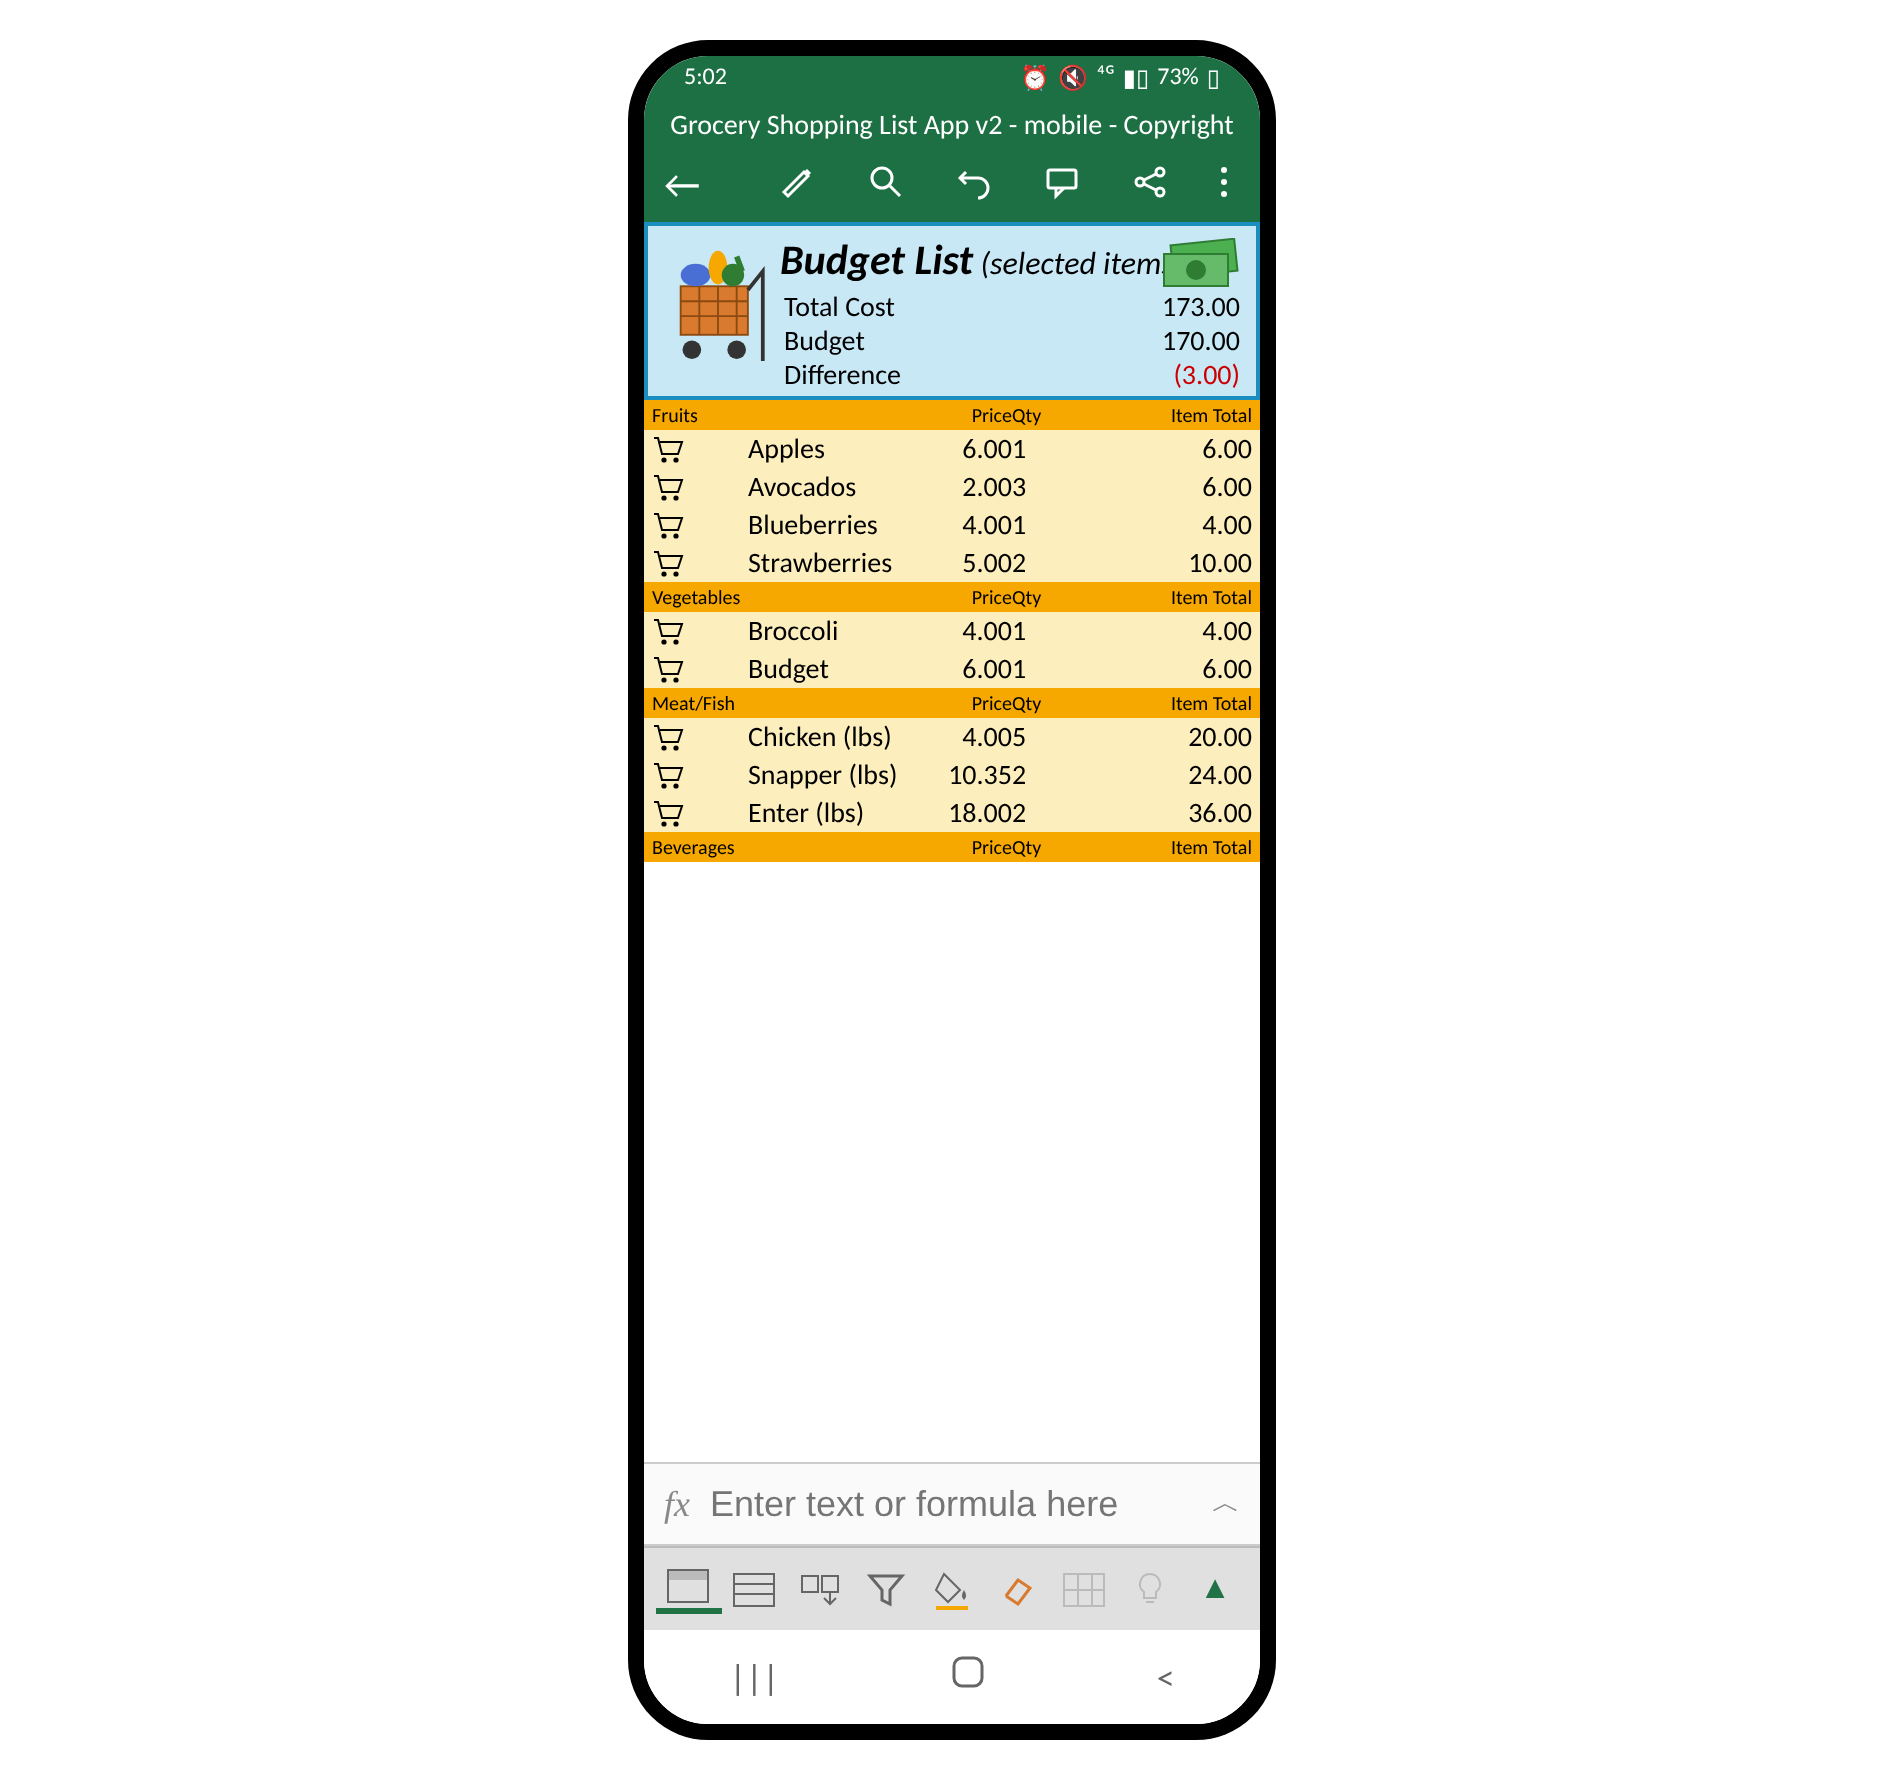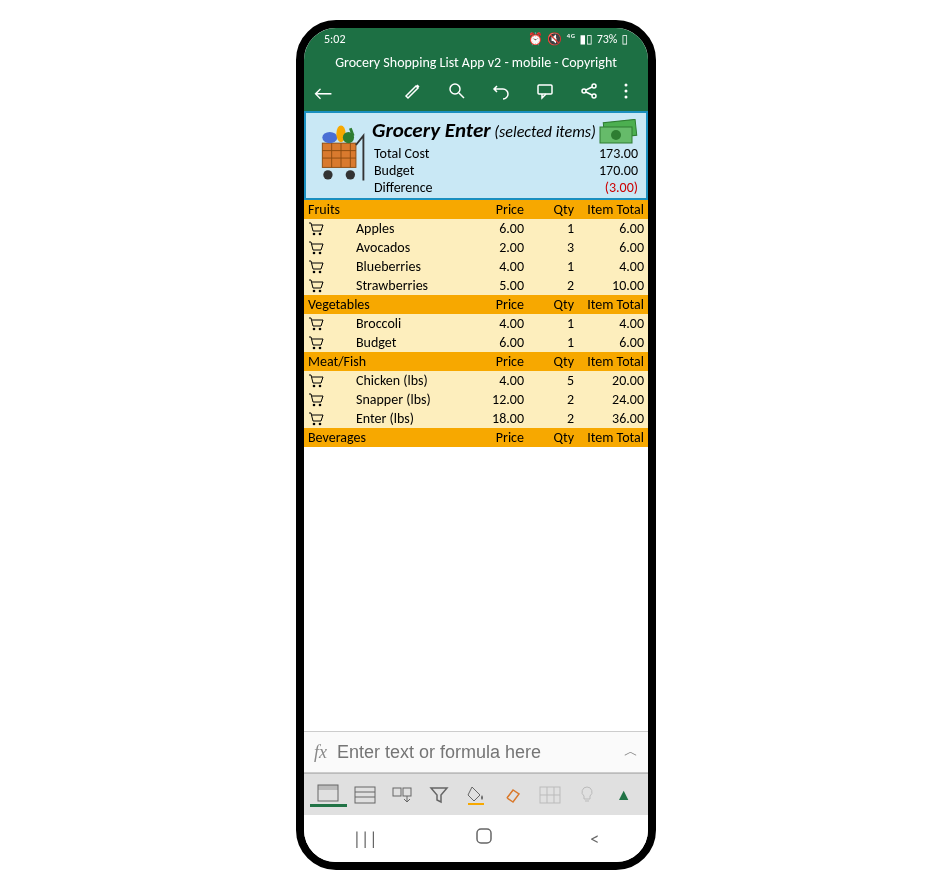--- a/index.html
+++ b/index.html
@@ -5,21 +5,21 @@
   * { box-sizing: border-box; margin: 0; padding: 0; }
   body {
     font-family: Calibri, Arial, sans-serif;
     background: #fff;
     display: flex;
     justify-content: center;
     align-items: flex-start;
     padding: 20px;
   }
   .phone {
-    width: 360px;
+    width: 324px;
     height: 850px;
     border: 8px solid #000;
     border-radius: 40px;
     overflow: hidden;
     position: relative;
     background: #fff;
     display: flex;
     flex-direction: column;
   }
   .status-bar {
@@ -90,27 +90,27 @@
   .summary-row .neg { color: #c00; }
   .money-icon {
     position: absolute;
     right: 8px;
     top: 6px;
   }
   .data-area { flex: 1; overflow-y: auto; background: #fff; }
   .cat-header {
     background: #f7a800;
     color: #000;
-    font-size: 14px;
+    font-size: 10px;
     display: flex;
     padding: 1px 4px;
   }
   .cat-name { flex: 1; }
   .col-price { width: 50px; text-align: right; }
-  .col-qty { width: 50px; text-align: right; }
+  .col-qty { width: 50px; }
   .col-total { width: 70px; text-align: right; }
   .item-row {
     background: #fdeebd;
     display: flex;
     font-size: 14px;
     color: #000;
     padding: 1px 4px;
     align-items: center;
   }
   .item-icon {
@@ -256,21 +256,21 @@
           <circle cx="40" cy="62" r="5" fill="#333"></circle>
           <path d="M46 30 L54 20 L54 68" stroke="#333" stroke-width="2" fill="none"></path>
           <ellipse cx="18" cy="22" rx="8" ry="6" fill="#4a6fd4"></ellipse>
           <ellipse cx="30" cy="18" rx="5" ry="9" fill="#f7a800"></ellipse>
           <circle cx="38" cy="22" r="6" fill="#2e7d32"></circle>
           <path d="M40 12 L43 20" stroke="#2e7d32" stroke-width="3"></path>
         </svg>
       </div>
       <div class="header-content">
         <div>
-          <span class="header-title">Grocery Enter</span>
+          <span class="header-title">Budget List</span>
           <span class="header-sub">(selected items)</span>
         </div>
         <div class="summary-rows">
           <div class="summary-row">
             <span>Total Cost</span>
             <span>173.00</span>
           </div>
           <div class="summary-row">
             <span>Budget</span>
             <span>170.00</span>
@@ -402,21 +402,21 @@
         </div>
         <div class="item-row">
           <span class="item-icon">
             <svg width="16" height="14" viewBox="0 0 16 14">
               <path d="M1 1 L3 1 L5 9 L13 9 L15 3 L4 3" stroke="#000" fill="none" stroke-width="1"></path>
               <circle cx="6" cy="12" r="1.3" fill="#000"></circle>
               <circle cx="12" cy="12" r="1.3" fill="#000"></circle>
             </svg>
           </span>
           <span class="item-name">Snapper (lbs)</span>
-          <span class="col-price">12.00</span>
+          <span class="col-price">10.35</span>
           <span class="col-qty">2</span>
           <span class="col-total">24.00</span>
         </div>
         <div class="item-row">
           <span class="item-icon">
             <svg width="16" height="14" viewBox="0 0 16 14">
               <path d="M1 1 L3 1 L5 9 L13 9 L15 3 L4 3" stroke="#000" fill="none" stroke-width="1"></path>
               <circle cx="6" cy="12" r="1.3" fill="#000"></circle>
               <circle cx="12" cy="12" r="1.3" fill="#000"></circle>
             </svg>

